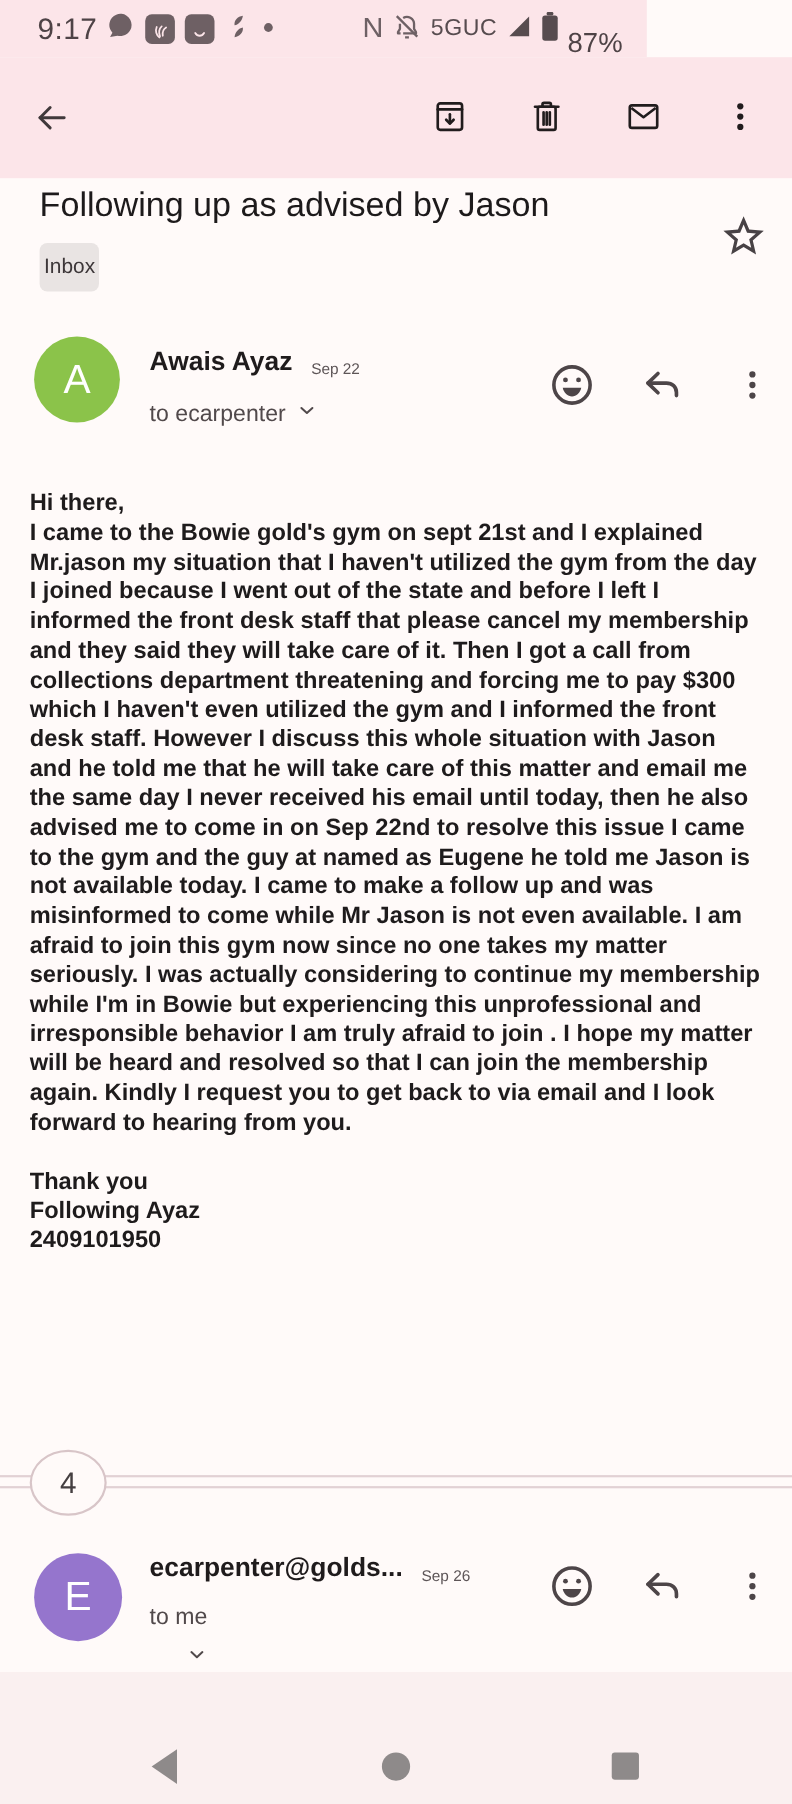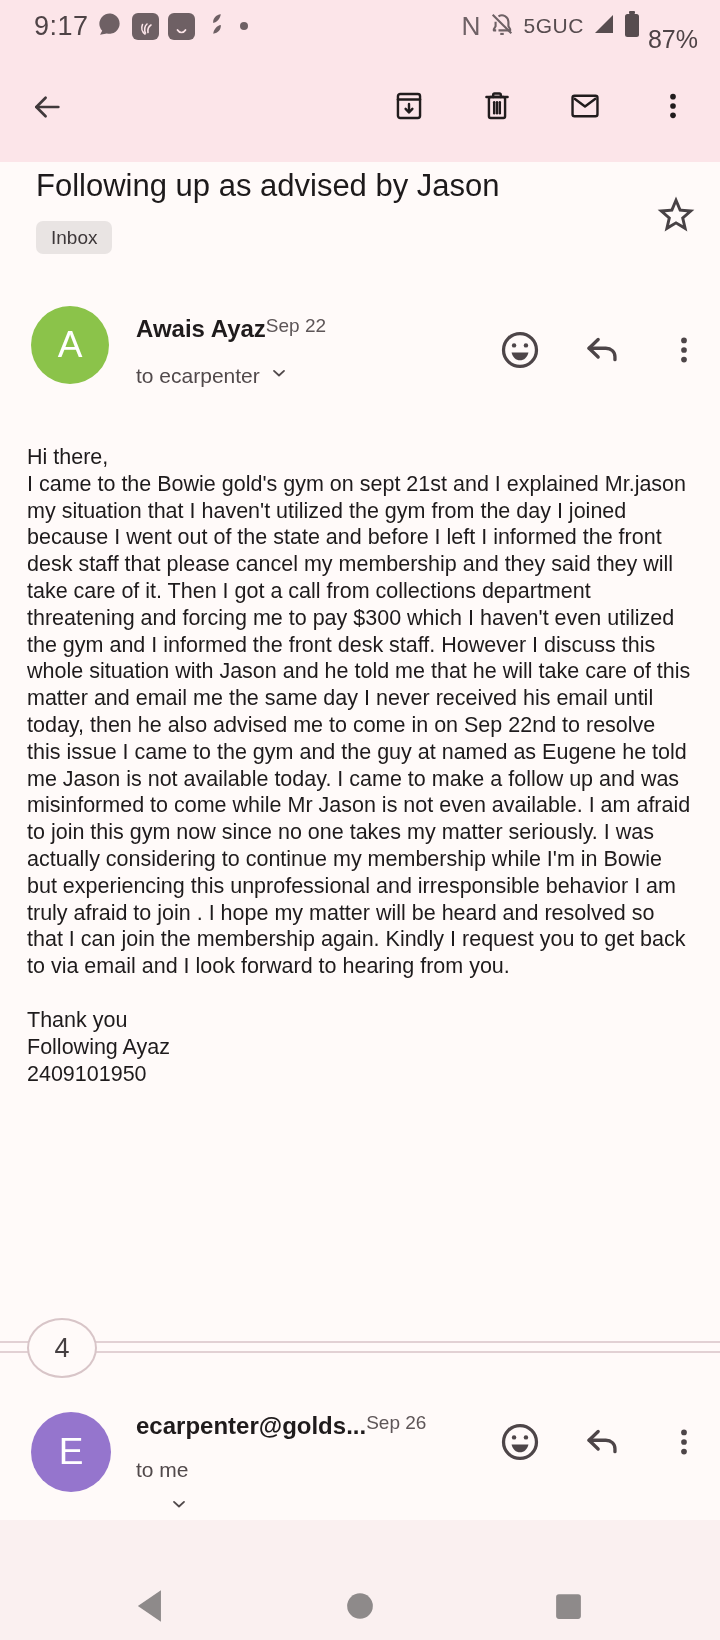--- a/index.html
+++ b/index.html
@@ -3,53 +3,53 @@
 <meta charset="utf-8">
 <style>
   html,body{margin:0;padding:0;background:#2b2b2b;}
   *{box-sizing:border-box;}
   .screen{
     position:relative;width:720px;height:1640px;overflow:hidden;
     background:#fffaf9;font-family:"Liberation Sans", sans-serif;
     -webkit-font-smoothing:antialiased;
   }
   
-  .status-bar{position:absolute;left:0;top:0;width:720px;height:52px;background:#fce5e9;}
+  .status-bar{position:absolute;left:0;top:0;width:588px;height:52px;background:#fce5e9;}
   .sb-time{position:absolute;left:34px;top:11px;font-size:27px;color:#4e4346;letter-spacing:.5px;}
   .sb-left-icons{position:absolute;left:96px;top:10px;display:flex;align-items:center;gap:9px;height:32px;}
   .sb-right{position:absolute;right:22px;top:0;height:52px;display:flex;align-items:center;gap:8px;}
   .sb-right .nfc{font-size:25px;color:#6e6165;font-weight:400;transform:scaleX(1.05);}
   .sb-label{font-size:21px;color:#574c4f;font-weight:normal;letter-spacing:.5px;}
   .sb-pct{font-size:25px;color:#4e4346;margin-top:27px;}
   .sb-appicon{width:27px;height:27px;border-radius:6px;background:#6e6064;position:relative;}
   .sb-appicon svg{position:absolute;left:0;top:0;}
   
   .app-bar{position:absolute;left:0;top:52px;width:720px;height:110px;background:#fce5e9;}
   .icon-btn{position:absolute;width:48px;height:48px;display:flex;align-items:center;justify-content:center;color:#211c1d;}
   .icon-btn svg{display:block;}
   
   .subject{position:absolute;left:36px;top:166px;width:575px;font-size:31px;line-height:40px;color:#1d1a1b;}
   .star-btn{position:absolute;left:652px;top:192px;width:48px;height:48px;display:flex;align-items:center;justify-content:center;color:#484245;}
-  .chip{position:absolute;left:36px;top:221px;height:33px;padding:0 15px;background:#e9e4e3;border-radius:7px;
+  .chip{position:absolute;left:36px;top:221px;height:44px;padding:0 4px;background:#e9e4e3;border-radius:7px;
         display:flex;align-items:center;font-size:19px;color:#3d3739;}
   
   .avatar{position:absolute;border-radius:50%;color:#ffffff;display:flex;align-items:center;justify-content:center;}
   .avatar.m1{left:31px;top:306px;width:78px;height:78px;background:#8bc34a;font-size:37px;}
   .avatar.m2{left:31px;top:1412px;width:80px;height:80px;background:#9575cd;font-size:37px;}
-  .sender-line{position:absolute;left:136px;display:flex;align-items:flex-start;gap:0;white-space:nowrap;}
+  .sender-line{position:absolute;left:136px;display:flex;align-items:flex-end;gap:17px;white-space:nowrap;}
   .sender-name{font-size:24px;font-weight:bold;color:#1f1b1c;}
-  .sender-date{font-size:19px;color:#5d5557;}
+  .sender-date{font-size:14px;color:#5d5557;}
   .recipient-line{position:absolute;left:136px;display:flex;align-items:flex-end;gap:9px;font-size:21px;color:#51494b;}
   .recipient-line svg{margin-top:3px;}
   .msg-icons{position:absolute;display:flex;align-items:center;color:#4d4548;}
   .msg-icons .ic{width:48px;height:48px;display:flex;align-items:center;justify-content:center;}
   .msg-icons.r1{left:496px;top:328px;gap:34px;}
   .msg-icons.r2{left:496px;top:1420px;gap:34px;}
   
-  .body-text{position:absolute;left:27px;top:444px;width:667px;font-size:21.5px;line-height:26.8px;color:#1e1b1c;}
+  .body-text{position:absolute;left:27px;top:444px;width:667px;font-size:21.5px;line-height:26.8px;color:#1e1b1c;font-weight:bold;}
   .signature{margin-top:27px;}
   
   .divider-line{position:absolute;left:0;width:720px;height:2px;background:#e2d1d4;}
   .collapsed-pill{position:absolute;left:27px;top:1318px;width:70px;height:60px;border-radius:50%;
       background:#fffaf9;border:2px solid #d8c5c8;display:flex;align-items:center;justify-content:center;
       font-size:27px;color:#453f41;}
   
   .nav-bar{position:absolute;left:0;top:1520px;width:720px;height:120px;background:#faf0f0;}
   .nav-btn{position:absolute;top:60px;width:56px;height:56px;display:flex;align-items:center;justify-content:center;color:#8e8a8a;}
 </style>

